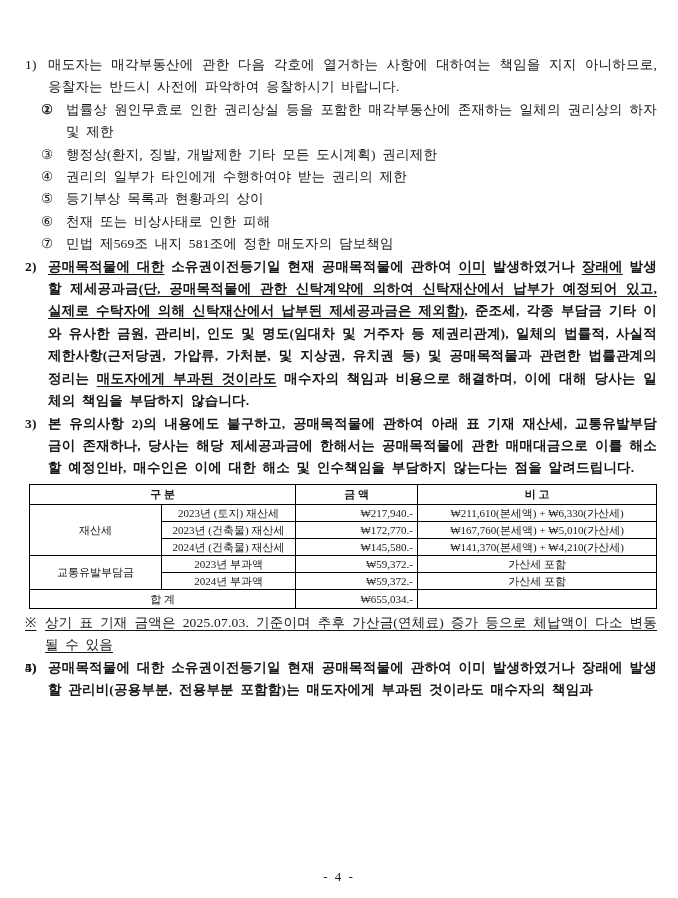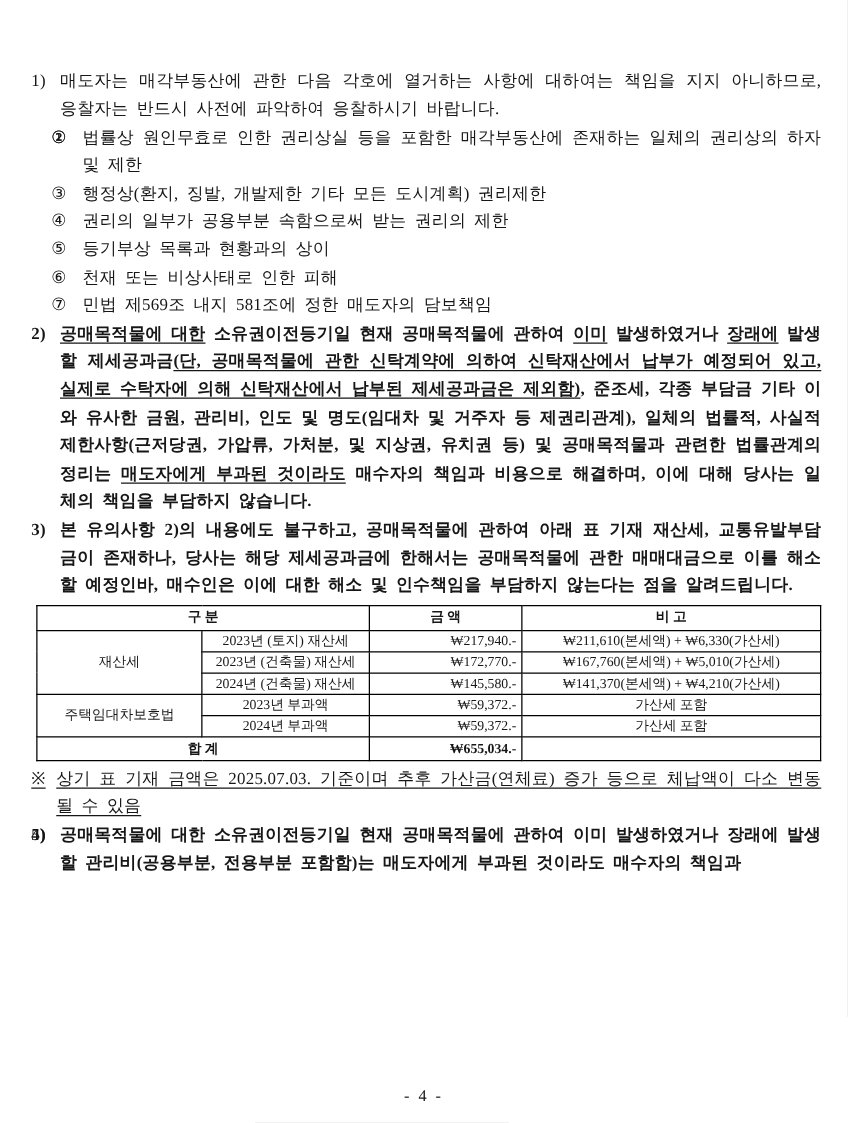--- a/index.html
+++ b/index.html
@@ -64,21 +64,21 @@
     border:1px solid #000;
     padding:0 3px;
     text-align:center;
     line-height:16px;
     overflow:hidden;
     white-space:nowrap;
   }
   table.fee-table th{height:19px;font-weight:700;}
   table.fee-table td{height:16px;font-weight:400;margin-top:28px;}
   table.fee-table td.amount{text-align:right;padding-right:4px;}
-  table.fee-table tr.total-row td{font-weight:700;height:18px;}
+  table.fee-table tr.total-row td{font-weight:400;height:18px;}
   .note-para{
     padding-left:20px;
     margin-top:2px;
   }
   .note-para > .marker{width:20px;}
   .page-number{
     position:absolute;
     left:0;right:0;
     bottom:13px;
     text-align:center;
@@ -90,21 +90,21 @@
 <body>
 
 <div class="page">
   <div class="content">
 
     <div id="clauses-before">
         <div class="para"><span class="marker">1)</span><span>매도자는 매각부동산에 관한 다음 각호에 열거하는 사항에 대하여는 책임을 지지 아니하므로, 응찰자는 반드시 사전에 파악하여 응찰하시기 바랍니다.</span></div>
         <div class="sub"><span class="marker">①</span></div>
         <div class="sub"><span class="marker">②</span><span>법률상 원인무효로 인한 권리상실 등을 포함한 매각부동산에 존재하는 일체의 권리상의 하자 및 제한</span></div>
         <div class="sub"><span class="marker">③</span><span>행정상(환지, 징발, 개발제한 기타 모든 도시계획) 권리제한</span></div>
-        <div class="sub"><span class="marker">④</span><span>권리의 일부가 공용부분 속함으로써 받는 권리의 제한</span></div>
+        <div class="sub"><span class="marker">④</span><span>권리의 일부가 타인에게 수행하여야 받는 권리의 제한</span></div>
         <div class="sub"><span class="marker">⑤</span><span>등기부상 목록과 현황과의 상이</span></div>
         <div class="sub"><span class="marker">⑥</span><span>천재 또는 비상사태로 인한 피해</span></div>
         <div class="sub"><span class="marker">⑦</span><span>민법 제569조 내지 581조에 정한 매도자의 담보책임</span></div>
         <div class="para bold"><span class="marker">2)</span><span class="u">공매목적물에 대한</span><span> 소유권이전등기일 현재 공매목적물에 관하여 </span><span class="u">이미</span><span> 발생하였거나 </span><span class="u">장래에</span><span> 발생할 제세공과금</span><span class="u">(단, 공매목적물에 관한 신탁계약에 의하여 신탁재산에서 납부가 예정되어 있고, 실제로 수탁자에 의해 신탁재산에서 납부된 제세공과금은 제외함)</span><span>, 준조세, 각종 부담금 기타 이와 유사한 금원, 관리비, 인도 및 명도(임대차 및 거주자 등 제권리관계), 일체의 법률적, 사실적 제한사항(근저당권, 가압류, 가처분, 및 지상권, 유치권 등) 및 공매목적물과 관련한 법률관계의 정리는 </span><span class="u">매도자에게 부과된 것이라도</span><span> 매수자의 책임과 비용으로 해결하며, 이에 대해 당사는 일체의 책임을 부담하지 않습니다.</span></div>
         <div class="para bold"><span class="marker">3)</span><span>본 유의사항 2)의 내용에도 불구하고, 공매목적물에 관하여 아래 표 기재 재산세, 교통유발부담금이 존재하나, 당사는 해당 제세공과금에 한해서는 공매목적물에 관한 매매대금으로 이를 해소할 예정인바, 매수인은 이에 대한 해소 및 인수책임을 부담하지 않는다는 점을 알려드립니다.</span></div>
       </div>
 
     <table class="fee-table">
       <colgroup>
         <col style="width:132px">
@@ -130,21 +130,21 @@
             <td>2023년 (건축물) 재산세</td>
             <td class="amount">₩172,770.-</td>
             <td>₩167,760(본세액) + ₩5,010(가산세)</td>
           </tr>
           <tr>
             <td>2024년 (건축물) 재산세</td>
             <td class="amount">₩145,580.-</td>
             <td>₩141,370(본세액) + ₩4,210(가산세)</td>
           </tr>
           <tr>
-            <td rowspan="2">주택임대차보호법</td>
+            <td rowspan="2">교통유발부담금</td>
             <td>2023년 부과액</td>
             <td class="amount">₩59,372.-</td>
             <td>가산세 포함</td>
           </tr>
           <tr>
             <td>2024년 부과액</td>
             <td class="amount">₩59,372.-</td>
             <td>가산세 포함</td>
           </tr>
           <tr class="total-row">

